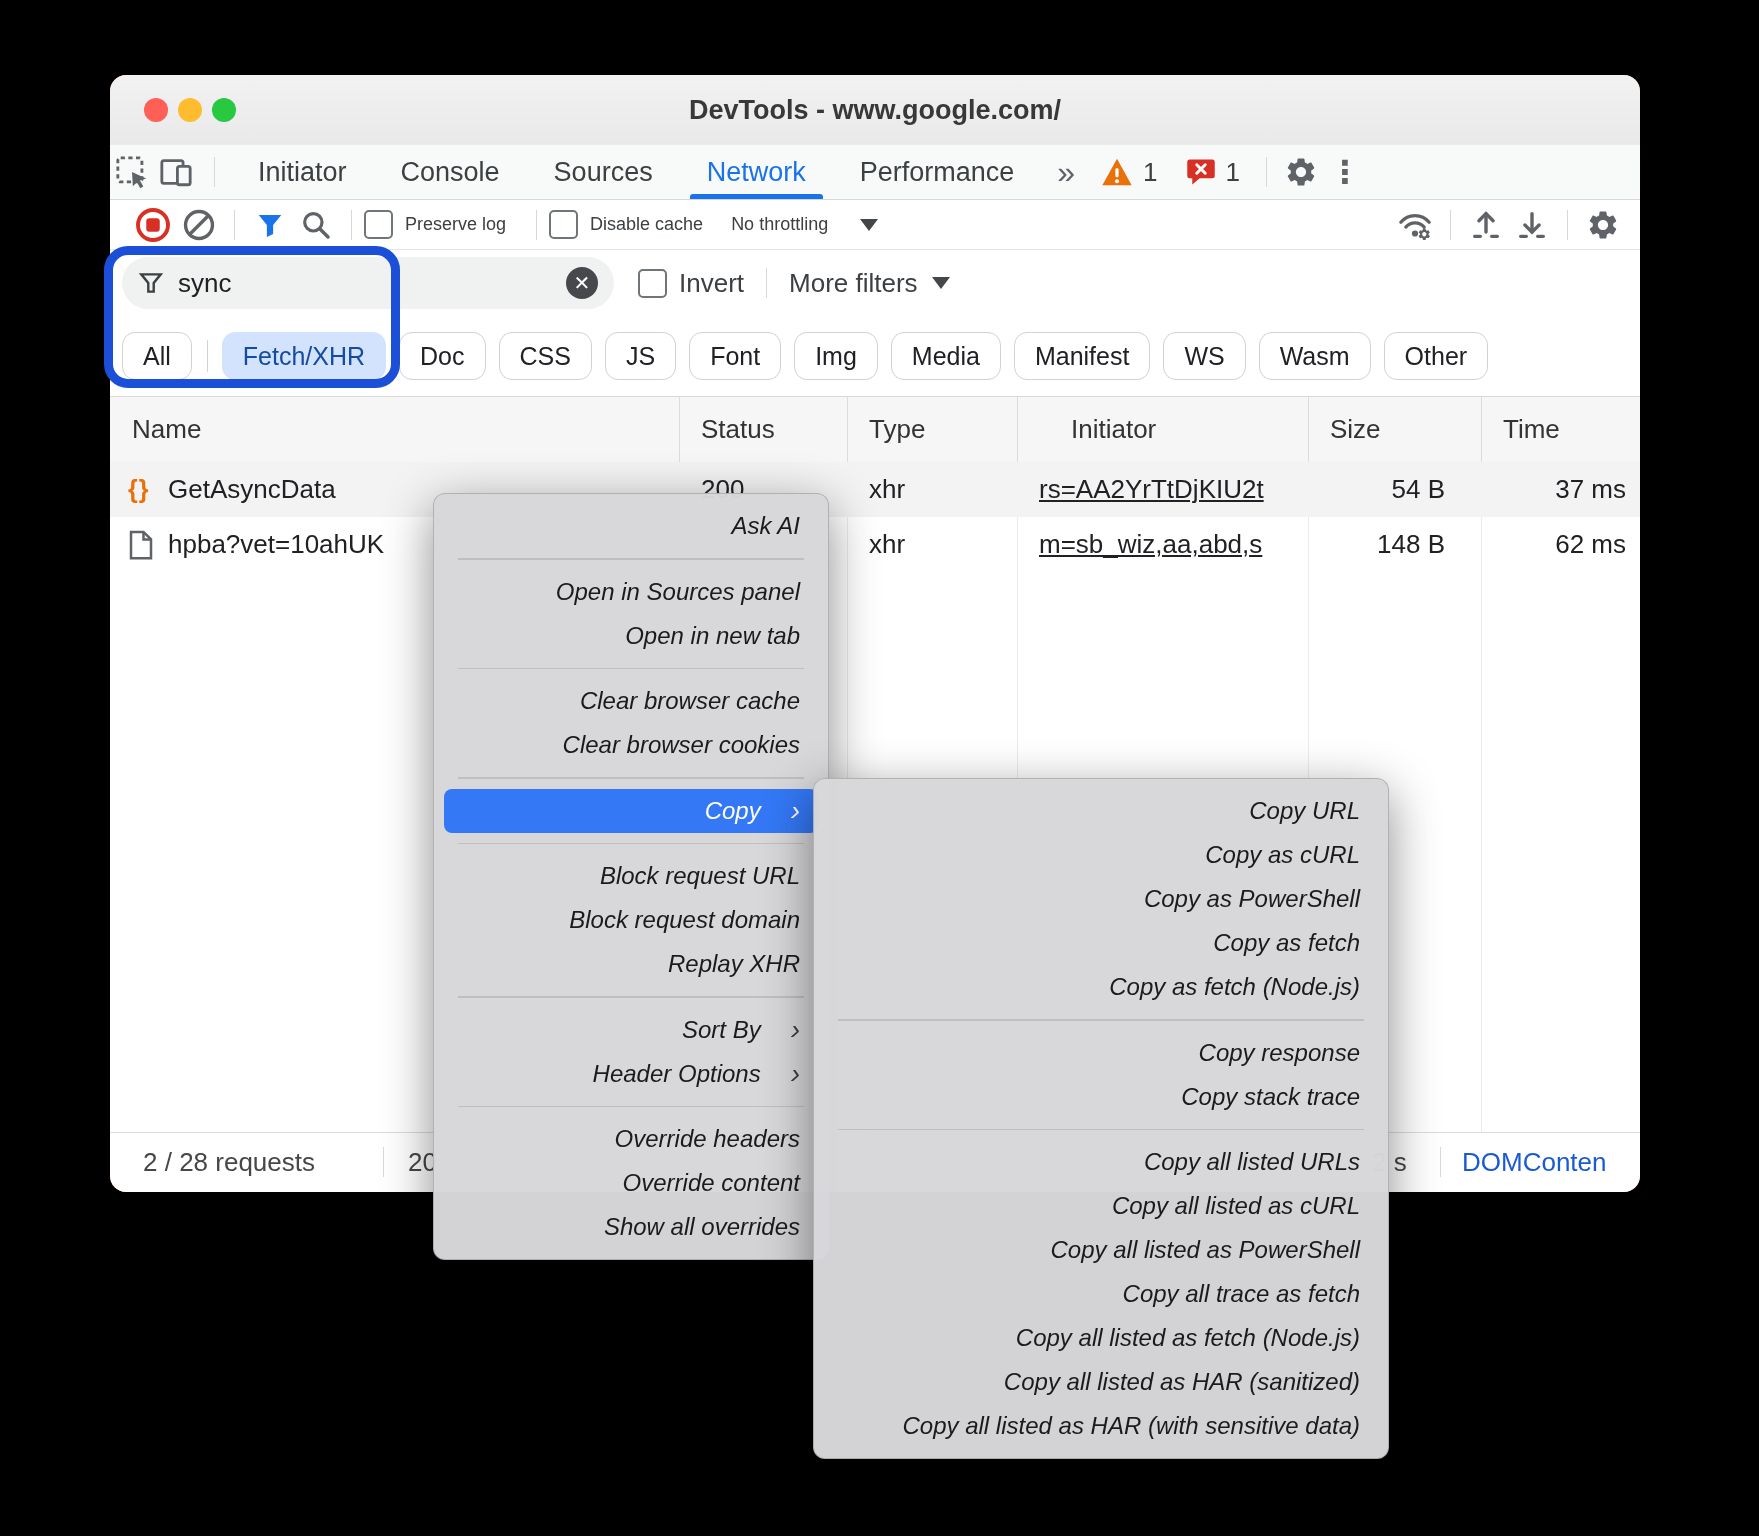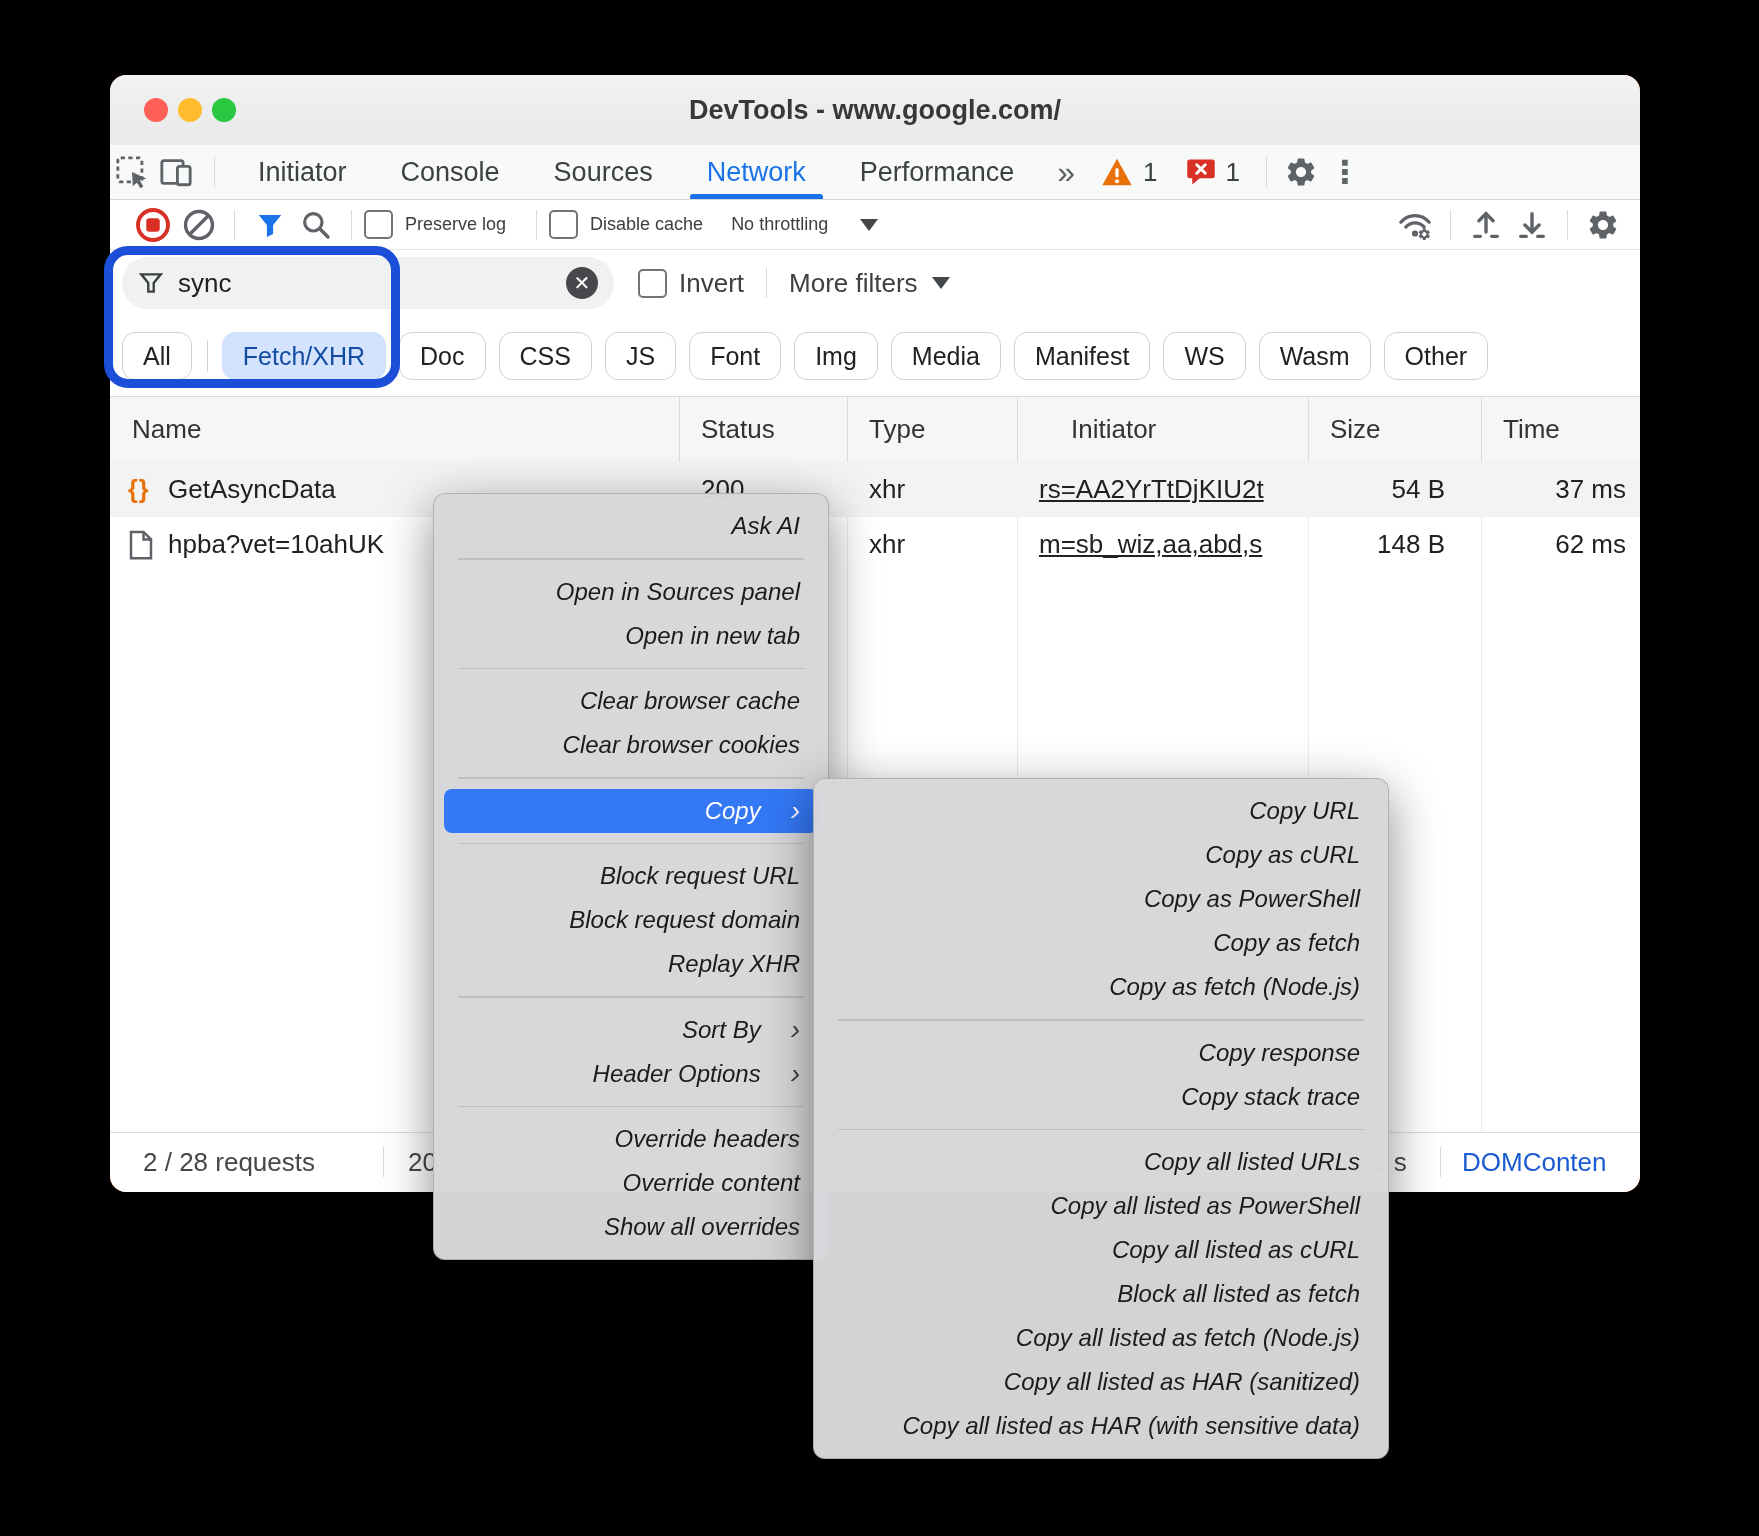--- a/index.html
+++ b/index.html
@@ -375,27 +375,27 @@
       <span>Copy response</span>
     </div>
   <div class="mi">
       <span>Copy stack trace</span>
     </div>
   <div class="msep"></div>
   <div class="mi">
       <span>Copy all listed URLs</span>
     </div>
   <div class="mi">
+      <span>Copy all listed as cURL</span>
+    </div>
+  <div class="mi">
       <span>Copy all listed as PowerShell</span>
     </div>
   <div class="mi">
-      <span>Copy all listed as cURL</span>
-    </div>
-  <div class="mi">
-      <span>Block all listed as fetch</span>
+      <span>Copy all trace as fetch</span>
     </div>
   <div class="mi">
       <span>Copy all listed as fetch (Node.js)</span>
     </div>
   <div class="mi">
       <span>Copy all listed as HAR (sanitized)</span>
     </div>
   <div class="mi">
       <span>Copy all listed as HAR (with sensitive data)</span>
     </div>

